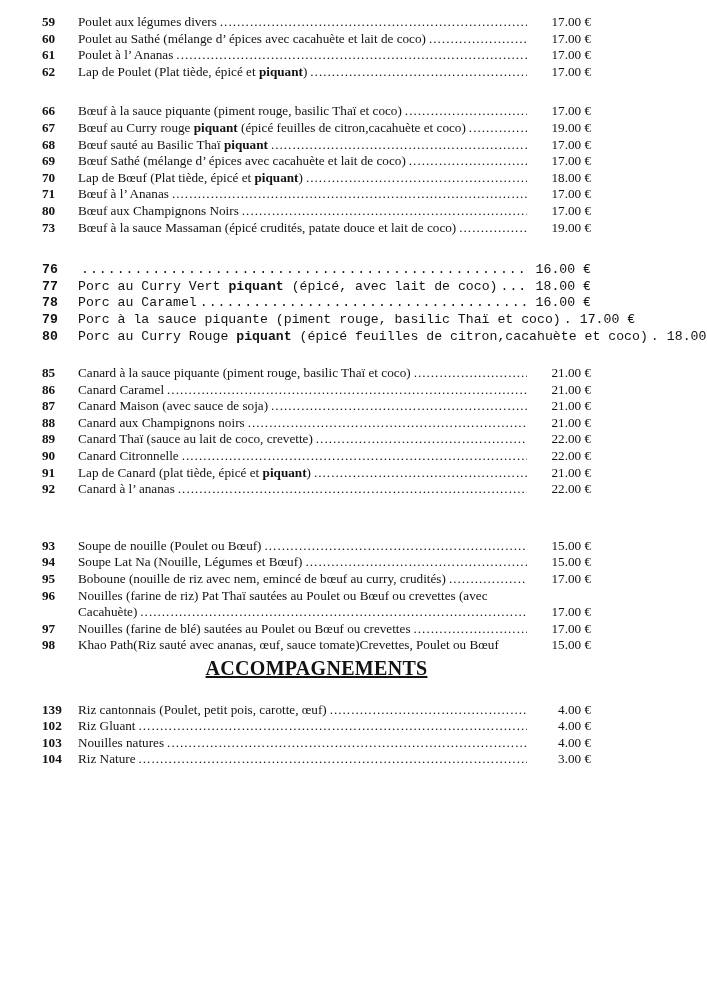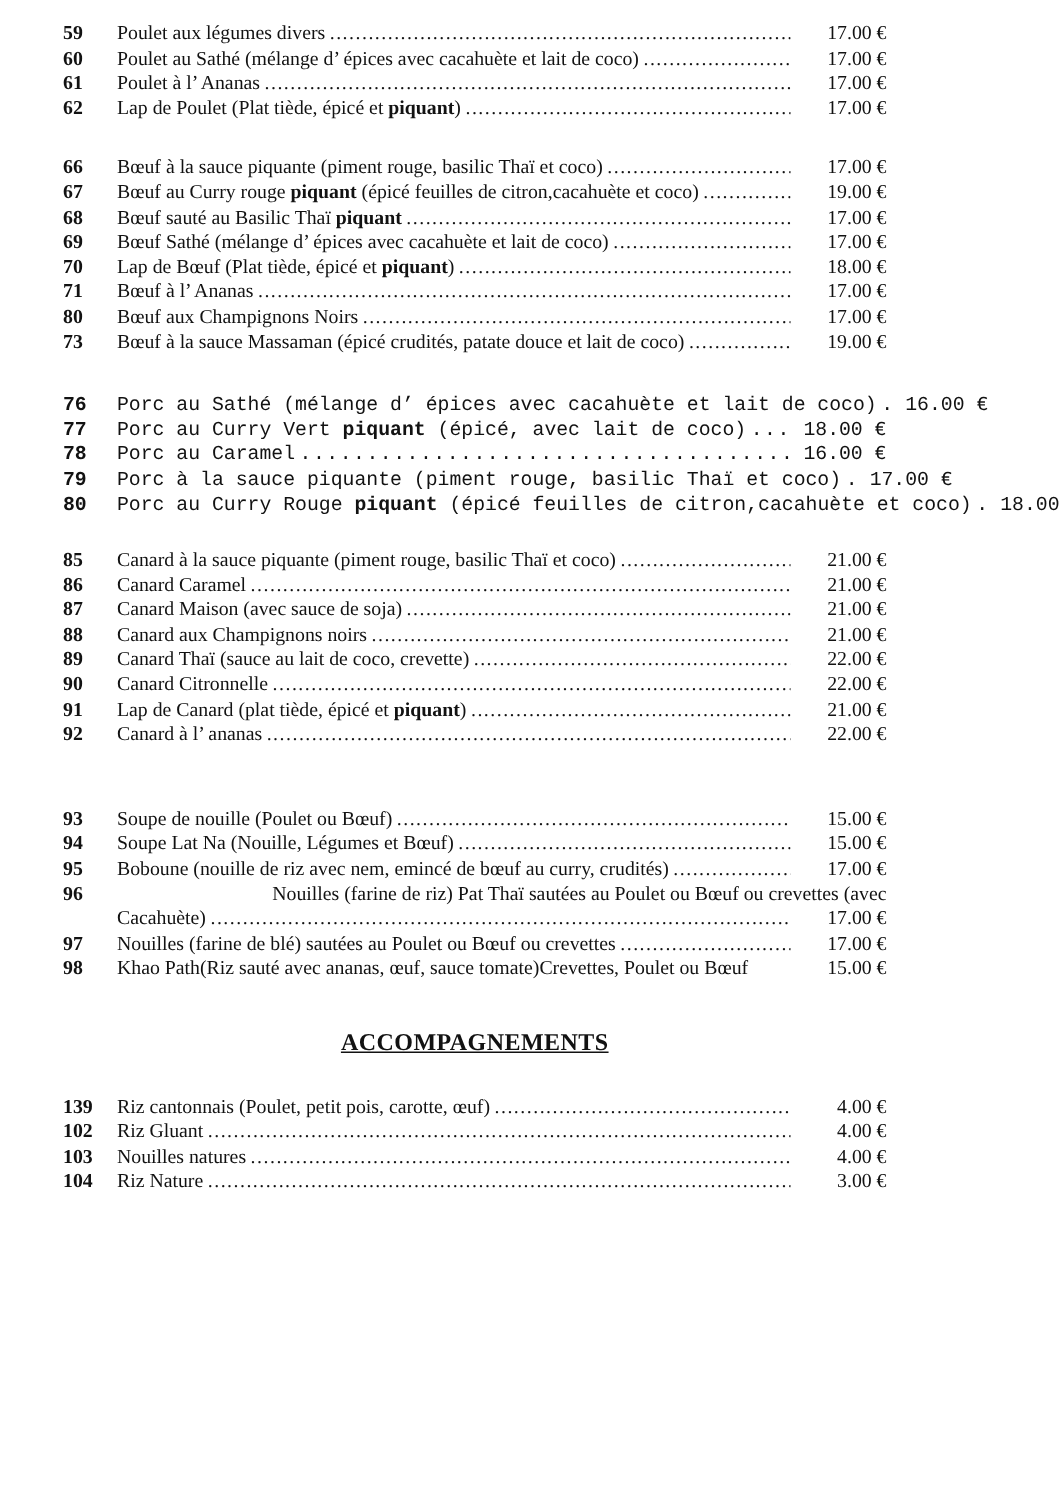--- a/index.html
+++ b/index.html
@@ -27,21 +27,20 @@
   .sec-poulet          { margin-top: 0; }
   .sec-boeuf           { margin-top: 23px; }
   .sec-porc            { margin-top: 26px; font-family: Liberation Mono, monospace; }
   .sec-canard          { margin-top: 20px; }
   .sec-soupes-nouilles { margin-top: 40px; }
   .sec-accompagnements { margin-top: 0; }
 
   .row {
     display: flex;
     align-items: baseline;
-    justify-content: space-between;
   }
   .num {
     flex: 0 0 36px;
     font-weight: 700;
   }
   .text {
     flex: 0 1 auto;
     white-space: nowrap;
   }
   .text b { font-weight: 700; }
@@ -58,24 +57,24 @@
   }
   .price {
     flex: 0 0 auto;
     min-width: 54px;
     text-align: right;
     white-space: nowrap;
   }
   .heading {
     text-align: center;
     font-weight: 700;
-    font-size: 16px;
+    font-size: 20px;
     text-decoration: underline;
     letter-spacing: 0.3px;
-    margin: 34px 0 25px 0;
+    margin: 6px 0 25px 0;
   }
 </style>
 </head>
 <body>
 
 <main class="page">
   <div id="menu-top">
       <div class="menu-section sec-poulet">
         <div class="row">
           <span class="num">59</span>
@@ -148,21 +147,20 @@
         <div class="row">
           <span class="num">73</span>
           <span class="text">Bœuf à la sauce Massaman (épicé crudités, patate douce et lait de coco)</span>
           <span class="leader dots"></span>
           <span class="price">19.00 €</span>
         </div>
       </div>
       <div class="menu-section sec-porc">
         <div class="row">
           <span class="num">76</span>
-          <span class="text">Porc au Sathé (mélange d’ épices avec cacahuète et lait de coco)</span>
           <span class="leader dots"></span>
           <span class="price">16.00 €</span>
         </div>
         <div class="row">
           <span class="num">77</span>
           <span class="text">Porc au Curry Vert <b>piquant</b> (épicé, avec lait de coco)</span>
           <span class="leader dots"></span>
           <span class="price">18.00 €</span>
         </div>
         <div class="row">

